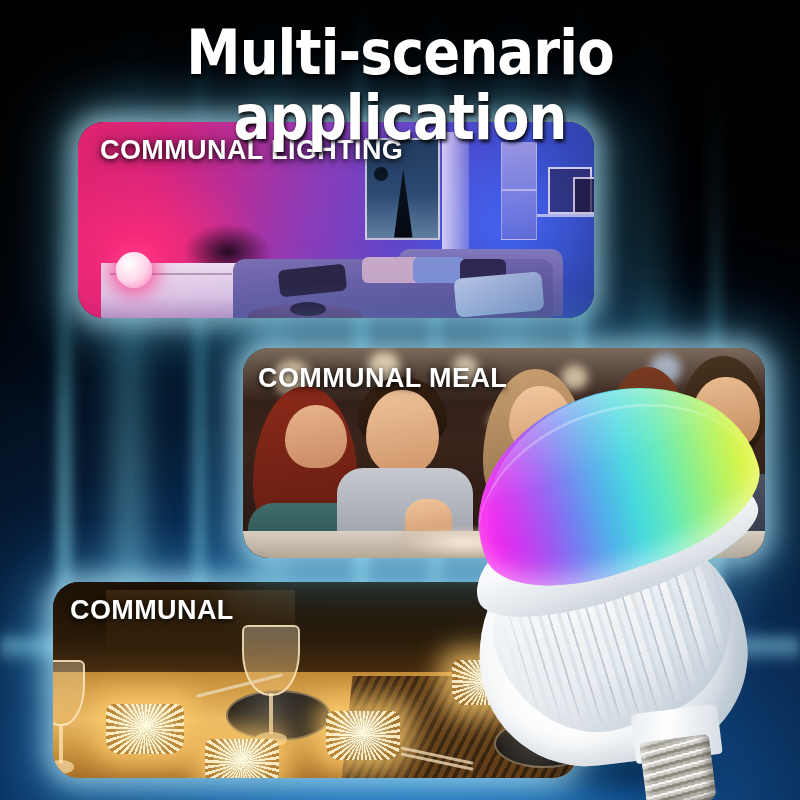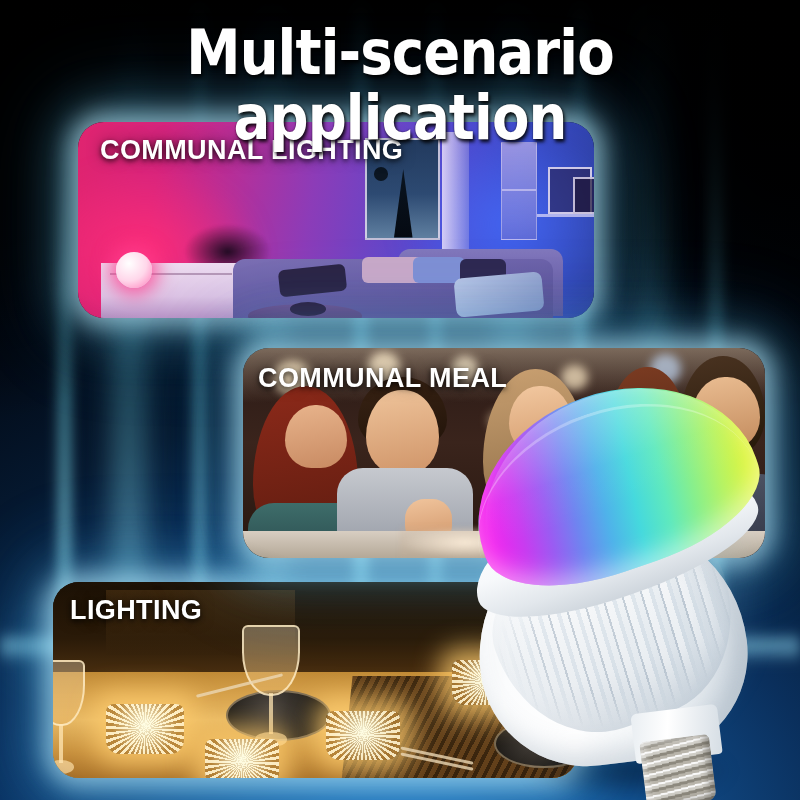--- a/index.html
+++ b/index.html
@@ -359,21 +359,21 @@
       <div class="lamp" style="left:29%;top:80%;width:14%;height:24%;"></div>
       <div class="lamp" style="left:52%;top:66%;width:14%;height:25%;"></div>
       <div class="lamp" style="left:76%;top:40%;width:13%;height:23%;"></div>
 
       <div class="cafe-fork" style="left:66%;top:88%;width:14%;transform:rotate(12deg);"></div>
       <div class="cafe-fork" style="left:66%;top:91%;width:14%;transform:rotate(12deg);"></div>
       <div class="cafe-fork" style="left:27%;top:52%;width:17%;transform:rotate(-14deg);"></div>
       <div class="cafe-vig"></div>
     </div>
   </div>
-  <div class="panel-label" id="label-cafe">LIGHTING</div>
+  <div class="panel-label" id="label-cafe">COMMUNAL</div>
 
   <div class="panel" id="panel-meal">
     <div class="scene">
       <div class="meal-bg"></div>
       <div class="meal-ceil"></div>
 
       <div class="meal-bokeh" style="left:6%;top:6%;width:7%;height:16%;background:rgba(255,235,200,.85);"></div>
       <div class="meal-bokeh" style="left:24%;top:2%;width:6%;height:14%;background:rgba(255,238,205,.8);"></div>
       <div class="meal-bokeh" style="left:40%;top:4%;width:5%;height:12%;background:rgba(255,240,210,.75);"></div>
       <div class="meal-bokeh" style="left:61%;top:8%;width:5%;height:12%;background:rgba(255,235,200,.7);"></div>

